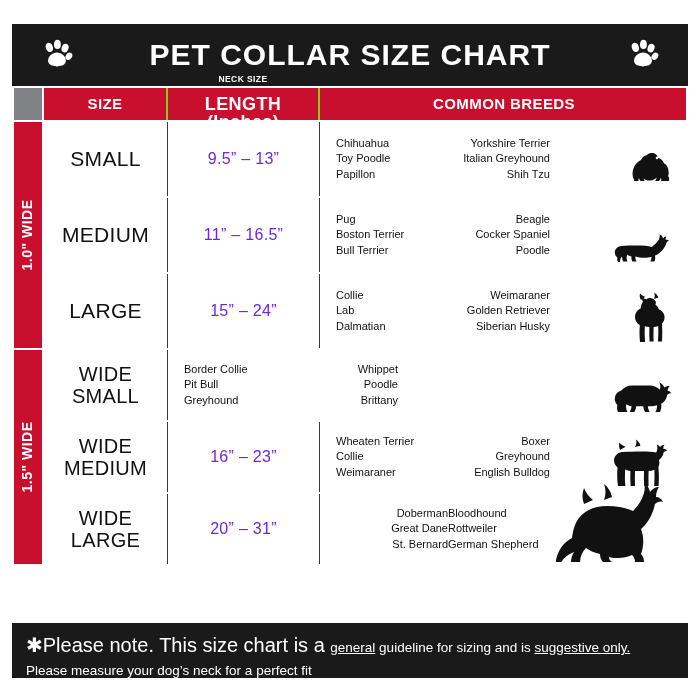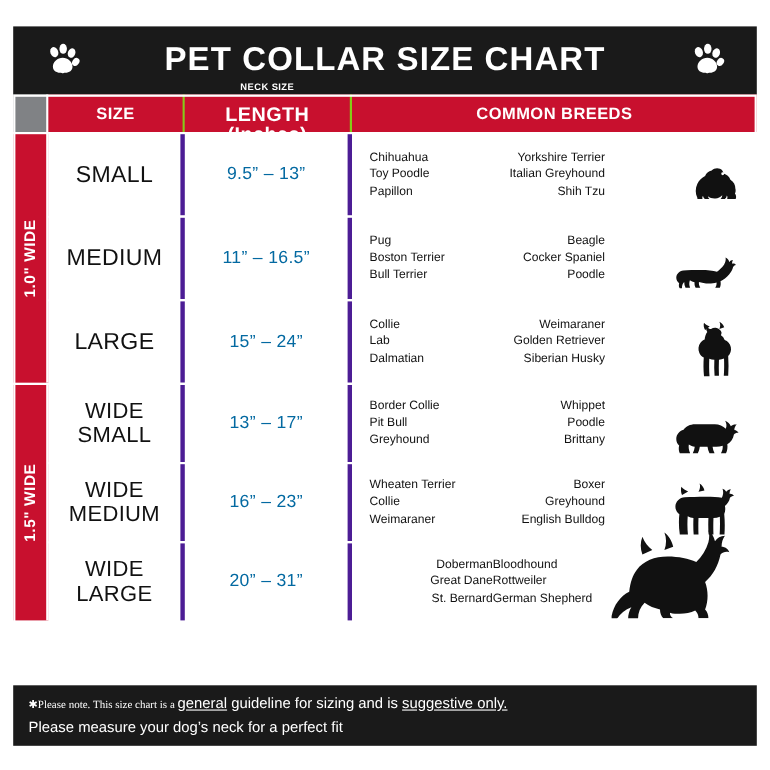--- a/index.html
+++ b/index.html
@@ -127,42 +127,42 @@
     border-top: 2px solid #ffffff;
     background: #ffffff;
     box-sizing: border-box;
     position: relative;
   }
   .row.h-small { height: 76px; }
   .row.h-wide { height: 72px; }
 
   .cell {
     box-sizing: border-box;
-    border-right: 4px solid #4c1d95;
+    border-right: 1px solid #4c1d95;
     display: flex;
     align-items: center;
     position: relative;
   }
   .cell.size {
     width: 124px;
     justify-content: center;
     text-align: center;
     font-size: 21px;
     color: #111111;
     font-family: "Liberation Sans", sans-serif;
     letter-spacing: 0.3px;
     line-height: 1.12;
     flex-direction: column;
   }
   .cell.size.two-line { font-size: 20px; }
   .cell.length {
     width: 152px;
     justify-content: center;
     font-size: 16px;
-    color: #0369a1;
+    color: #6d28d9;
     letter-spacing: 0.3px;
   }
   .cell.breeds {
     flex: 1;
     border-right: none;
     padding-left: 16px;
     align-items: center;
   }
   .breed-cols {
     display: flex;
@@ -203,21 +203,21 @@
     top: 623px;
     width: 676px;
     height: 55px;
     background: #1a1a1a;
     color: #ffffff;
     padding: 7px 14px 0 14px;
     box-sizing: border-box;
     font-size: 13.5px;
     line-height: 1.55;
   }
-  .footer .star { font-size: 10px; font-family: Liberation Serif, serif; }
+  .footer .star { font-size: 20px; }
   .u { text-decoration: underline; }
 </style>
 </head>
 <body>
 
 <div class="page">
 
   <div class="header">
     <span class="paw">
       <svg viewBox="0 0 40 40" width="34" height="34" aria-hidden="true">
@@ -350,21 +350,20 @@
       <div class="group-label">
         <span>1.5" WIDE</span>
       </div>
       <div class="rows">
 
         <div class="row h-wide">
           <div class="cell size two-line">
             <div>WIDE</div>
             <div>SMALL</div>
           </div>
-          <div class="cell length">13” – 17”</div>
           <div class="cell breeds">
             <div class="breed-cols">
               <div class="breed-col">
                 <div>Border Collie</div>
                 <div>Pit Bull</div>
                 <div>Greyhound</div>
               </div>
               <div class="breed-col second">
                 <div>Whippet</div>
                 <div>Poodle</div>

